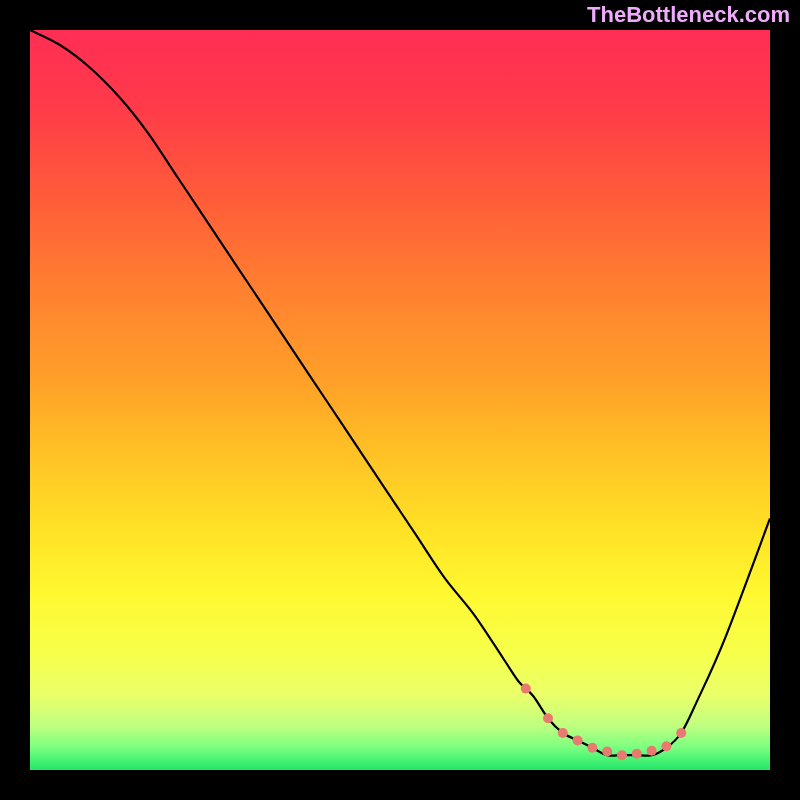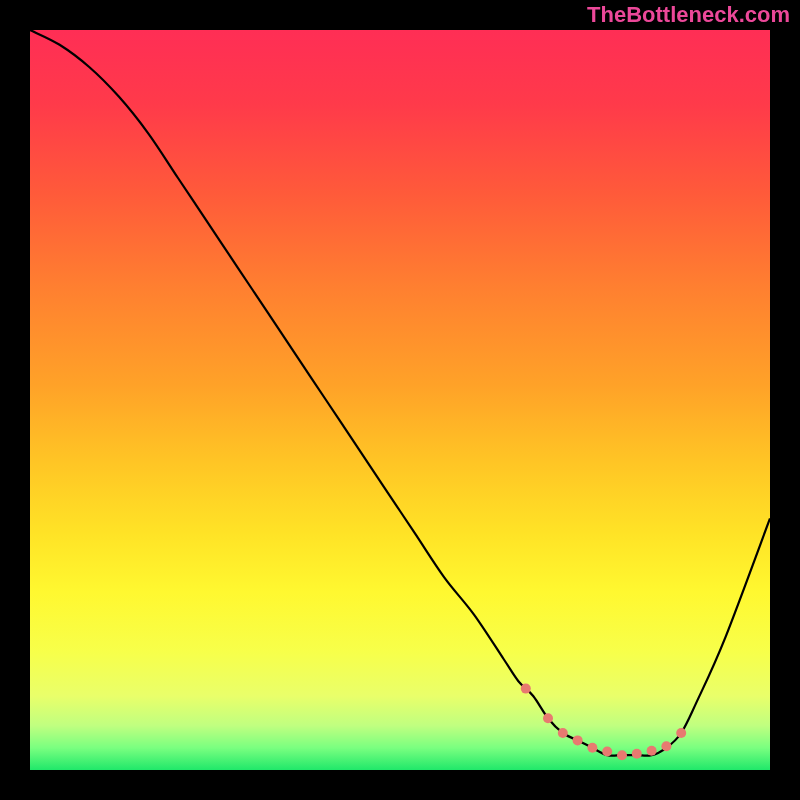--- a/index.html
+++ b/index.html
@@ -8,21 +8,21 @@
     height: 800px;
     background: #000;
     font-family: Arial, sans-serif;
     position: relative;
     overflow: hidden;
   }
   .watermark {
     position: absolute;
     top: 2px;
     right: 10px;
-    color: #ec4899;
+    color: #f0abfc;
     font-size: 22px;
     font-weight: bold;
     z-index: 10;
   }
   .plot-area {
     position: absolute;
     left: 30px;
     top: 30px;
     width: 740px;
     height: 740px;

